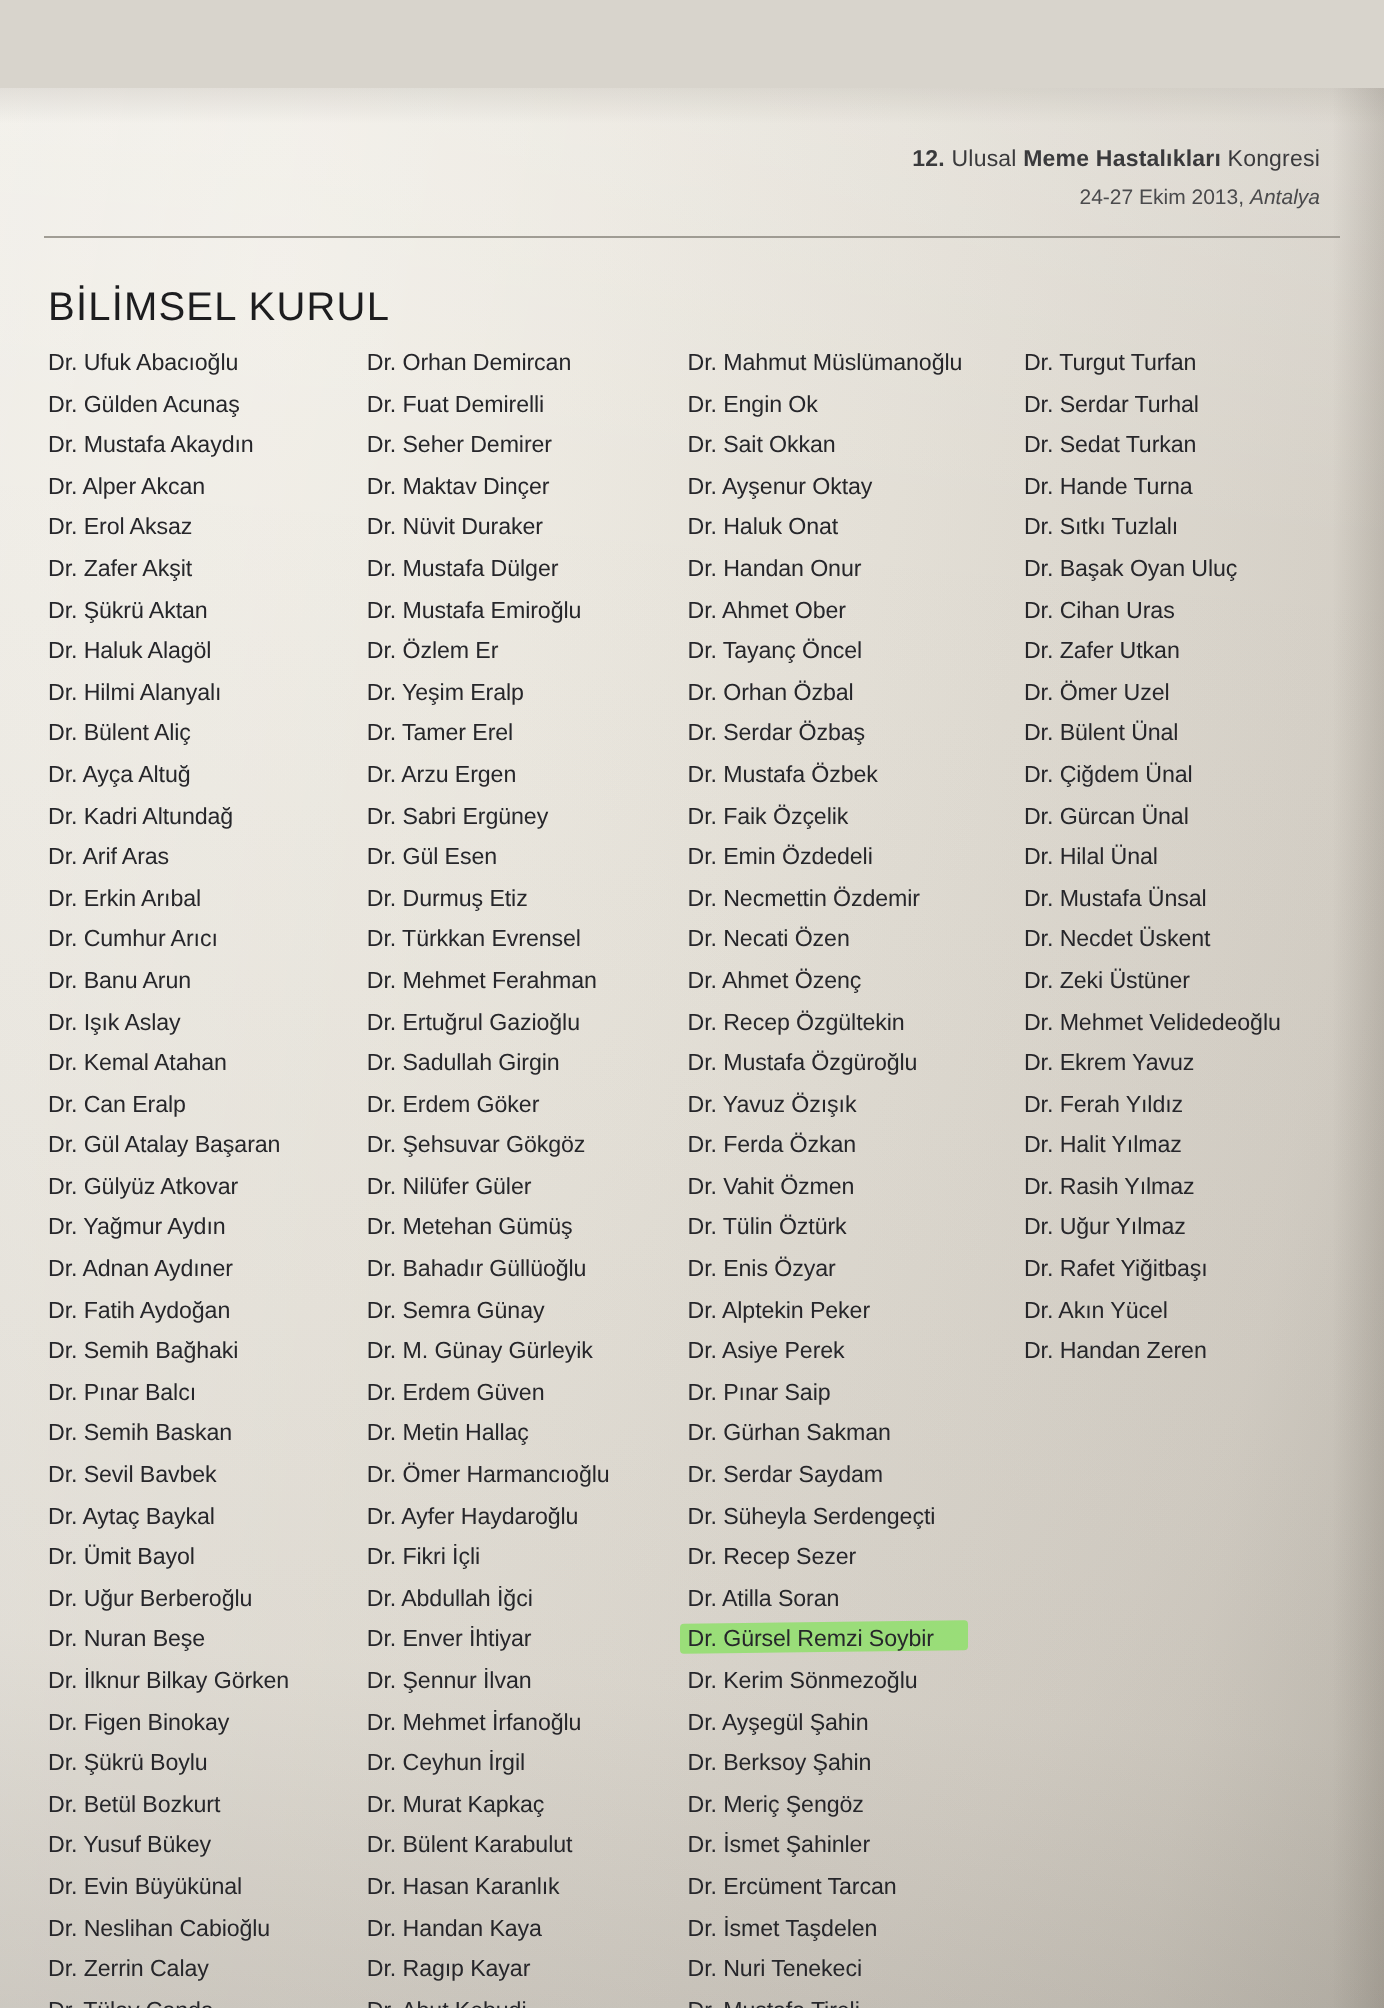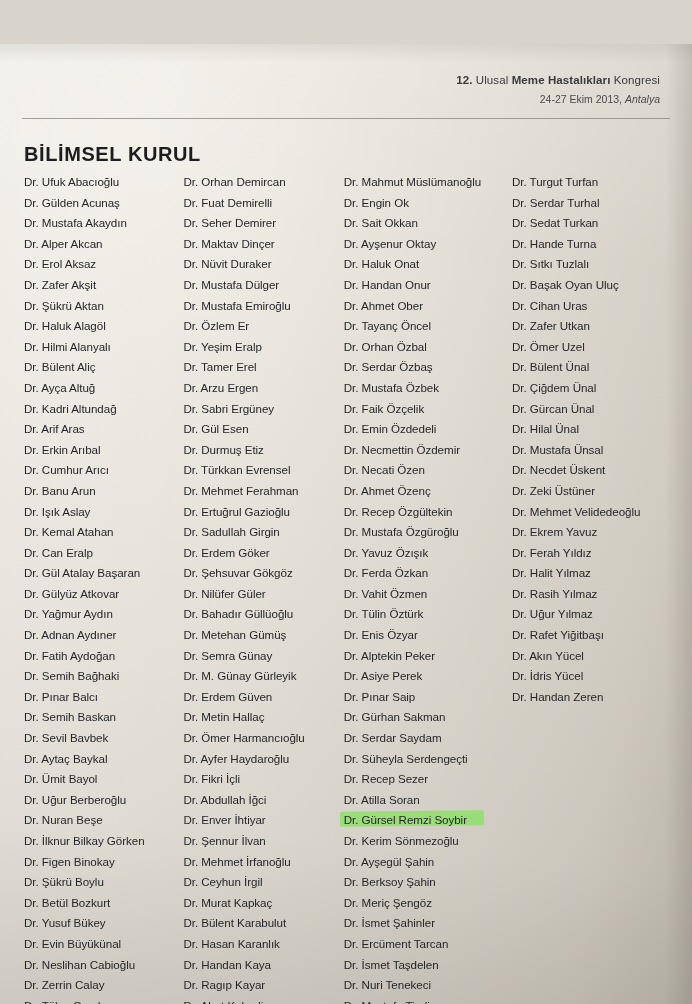--- a/index.html
+++ b/index.html
@@ -80,21 +80,21 @@
     background: #8c8880;
     opacity: 0.8;
   }
 
   
   .page-title {
     position: absolute;
     left: 24px;
     top: 99px;
     font-size: 20px;
-    font-weight: bold;
+    font-weight: normal;
     letter-spacing: 0.6px;
     color: #1d1d1f;
   }
 
   
   .columns {
     position: absolute;
     left: 12px;
     top: 128px;
     width: 672px;
@@ -246,22 +246,22 @@
         <div class="name">Dr. Sabri Ergüney</div>
         <div class="name">Dr. Gül Esen</div>
         <div class="name">Dr. Durmuş Etiz</div>
         <div class="name">Dr. Türkkan Evrensel</div>
         <div class="name">Dr. Mehmet Ferahman</div>
         <div class="name">Dr. Ertuğrul Gazioğlu</div>
         <div class="name">Dr. Sadullah Girgin</div>
         <div class="name">Dr. Erdem Göker</div>
         <div class="name">Dr. Şehsuvar Gökgöz</div>
         <div class="name">Dr. Nilüfer Güler</div>
+        <div class="name">Dr. Metehan Gümüş</div>
         <div class="name">Dr. Bahadır Güllüoğlu</div>
-        <div class="name">Dr. Metehan Gümüş</div>
         <div class="name">Dr. Semra Günay</div>
         <div class="name">Dr. M. Günay Gürleyik</div>
         <div class="name">Dr. Erdem Güven</div>
         <div class="name">Dr. Metin Hallaç</div>
         <div class="name">Dr. Ömer Harmancıoğlu</div>
         <div class="name">Dr. Ayfer Haydaroğlu</div>
         <div class="name">Dr. Fikri İçli</div>
         <div class="name">Dr. Abdullah İğci</div>
         <div class="name">Dr. Enver İhtiyar</div>
         <div class="name">Dr. Şennur İlvan</div>
@@ -342,21 +342,20 @@
         <div class="name">Dr. Necdet Üskent</div>
         <div class="name">Dr. Zeki Üstüner</div>
         <div class="name">Dr. Mehmet Velidedeoğlu</div>
         <div class="name">Dr. Ekrem Yavuz</div>
         <div class="name">Dr. Ferah Yıldız</div>
         <div class="name">Dr. Halit Yılmaz</div>
         <div class="name">Dr. Rasih Yılmaz</div>
         <div class="name">Dr. Uğur Yılmaz</div>
         <div class="name">Dr. Rafet Yiğitbaşı</div>
         <div class="name">Dr. Akın Yücel</div>
-        <div class="name">Dr. İdris Yücel</div>
         <div class="name">Dr. Handan Zeren</div>
       </div>
 
     </div>
 
   </div>
 
   <div class="edge-top"></div>
   <div class="edge-right"></div>
   <div class="edge-bottom"></div>

